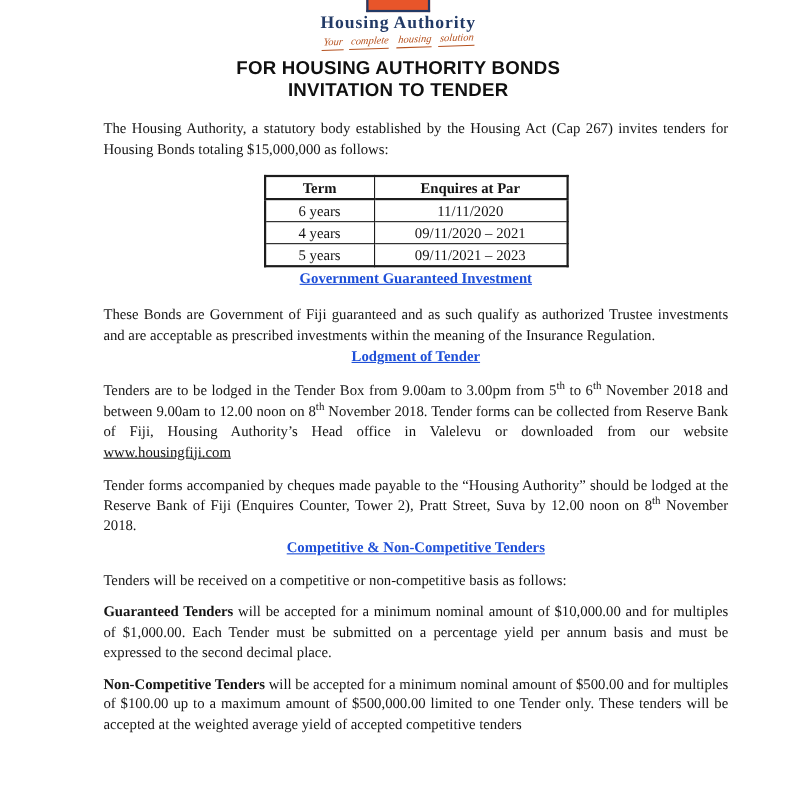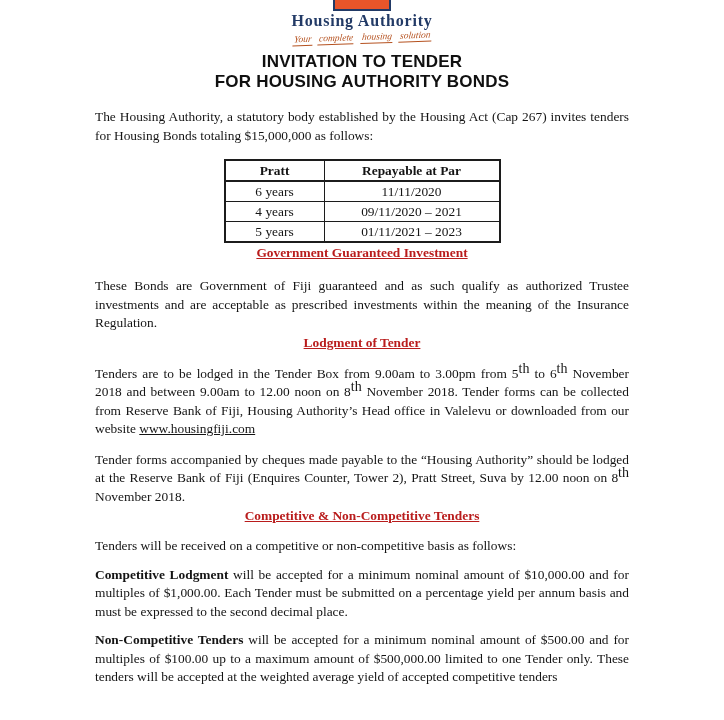--- a/index.html
+++ b/index.html
@@ -25,37 +25,37 @@
   .logo-tagline .tw {
     display:inline-block; border-bottom:1px solid #b5511f;
     margin:0 3px; padding:0 1px; transform:skewX(-8deg);
   }
   .doc-title {
     margin-top:8px; font-family:"Liberation Sans", sans-serif;
     font-weight:bold; font-size:17px; line-height:20px; color:#101010;
     letter-spacing:0.2px;
   }
   
-  .content { padding:0 95px; font-size:13.4px; line-height:18.5px; }
+  .content { padding:0 62px; font-size:13.4px; line-height:18.5px;margin-left:32px; }
   .content p { margin:0; text-align:justify; }
   .p-intro      { margin-top:16px !important; }
   .h-ggi        { margin-top:12px; }
   .p-bonds      { margin-top:15px !important; }
   .h-lodg       { margin-top:12px; }
   .p-lodg1      { margin-top:13px !important; }
   .p-lodg2      { margin-top:12px !important; }
   .h-comp       { margin-top:13px; }
   .p-tintro     { margin-top:12px !important; }
   .p-comp       { margin-top:10px !important; }
   .p-noncomp    { margin-top:10px !important; }
   .section-heading {
     margin:0; text-align:center; font-size:13.4px; line-height:19px;
-    font-weight:bold; text-decoration:underline; color:#b91c1c;
+    font-weight:bold; text-decoration:underline; color:#1d4ed8;
   }
-  sup { font-size:14px; line-height:0; vertical-align:super; }
+  sup { font-size:10px; line-height:0; vertical-align:super; }
   .lead { font-weight:bold; }
   .doc-link { text-decoration:underline; color:inherit; cursor:pointer; }
   
   .bond-table {
     margin:14px auto 0; border-collapse:collapse;
     border:2px solid #1c1c1c; font-size:13.4px;
   }
   .bond-table th, .bond-table td {
     border:1px solid #1c1c1c; text-align:center; padding:1px 8px;
     line-height:17px;
@@ -69,58 +69,58 @@
 
 <div class="page">
 
   <div class="doc-header">
     <div class="house-icon"></div>
     <div class="logo-name">Housing Authority</div>
     <div class="logo-tagline">
       <span class="tw">Your</span><span class="tw">complete</span><span class="tw">housing</span><span class="tw">solution</span>
     </div>
     <div class="doc-title">
+      <div>FOR HOUSING AUTHORITY BONDS</div>
       <div>INVITATION TO TENDER</div>
-      <div>FOR HOUSING AUTHORITY BONDS</div>
     </div>
   </div>
 
   <div class="content">
 
     <p class="p-intro">The Housing Authority, a statutory body established by the Housing Act (Cap 267) invites tenders for Housing Bonds totaling $15,000,000 as follows:</p>
 
     <table class="bond-table">
       <thead>
         <tr>
-          <th class="col-term">Pratt</th>
-          <th class="col-repay">Repayable at Par</th>
+          <th class="col-term">Term</th>
+          <th class="col-repay">Enquires at Par</th>
         </tr>
       </thead>
       <tbody>
         <tr>
           <td>6 years</td>
           <td>11/11/2020</td>
         </tr>
         <tr>
           <td>4 years</td>
           <td>09/11/2020 – 2021</td>
         </tr>
         <tr>
           <td>5 years</td>
-          <td>01/11/2021 – 2023</td>
+          <td>09/11/2021 – 2023</td>
         </tr>
       </tbody>
     </table>
 
     <h2 class="section-heading h-ggi">Government Guaranteed Investment</h2>
     <p class="p-bonds">These Bonds are Government of Fiji guaranteed and as such qualify as authorized Trustee investments and are acceptable as prescribed investments within the meaning of the Insurance Regulation.</p>
 
     <h2 class="section-heading h-lodg">Lodgment of Tender</h2>
     <p class="p-lodg1"><span>Tenders are to be lodged in the Tender Box from 9.00am to 3.00pm from 5</span><sup>th</sup><span> to 6</span><sup>th</sup><span> November 2018 and between 9.00am to 12.00 noon on 8</span><sup>th</sup><span> November 2018. Tender forms can be collected from Reserve Bank of Fiji, Housing Authority’s Head office in Valelevu or downloaded from our website </span><span class="doc-link">www.housingfiji.com</span></p>
     <p class="p-lodg2"><span>Tender forms accompanied by cheques made payable to the “Housing Authority” should be lodged at the Reserve Bank of Fiji (Enquires Counter, Tower 2), Pratt Street, Suva by 12.00 noon on 8</span><sup>th</sup><span> November 2018.</span></p>
 
     <h2 class="section-heading h-comp">Competitive &amp; Non-Competitive Tenders</h2>
     <p class="p-tintro">Tenders will be received on a competitive or non-competitive basis as follows:</p>
-    <p class="p-comp"><span class="lead">Competitive Lodgment</span><span> will be accepted for a minimum nominal amount of $10,000.00 and for multiples of $1,000.00.  Each Tender must be submitted on a percentage yield per annum basis and must be expressed to the second decimal place.</span></p>
+    <p class="p-comp"><span class="lead">Guaranteed Tenders</span><span> will be accepted for a minimum nominal amount of $10,000.00 and for multiples of $1,000.00.  Each Tender must be submitted on a percentage yield per annum basis and must be expressed to the second decimal place.</span></p>
     <p class="p-noncomp"><span class="lead">Non-Competitive Tenders</span><span> will be accepted for a minimum nominal amount of $500.00 and for multiples of $100.00 up to a maximum amount of $500,000.00 limited to one Tender only. These tenders will be accepted at the weighted average yield of accepted competitive tenders</span></p>
 
   </div>
 </div>
 
 </body></html>

